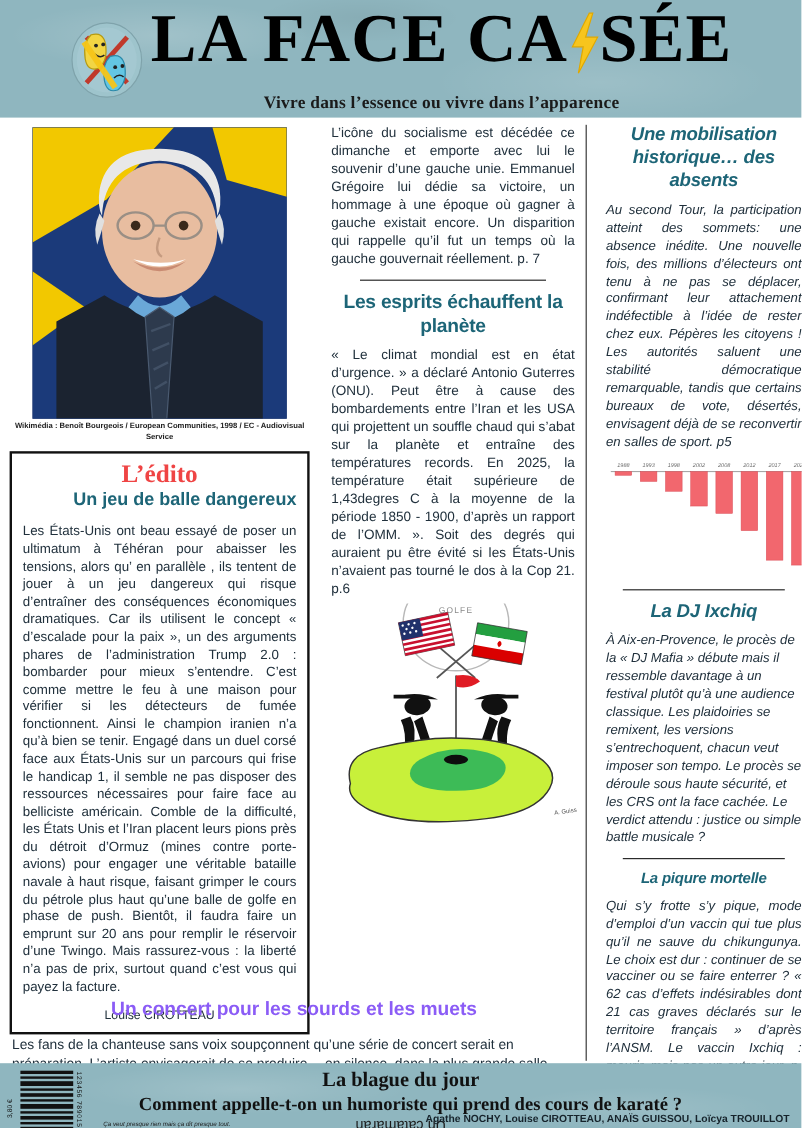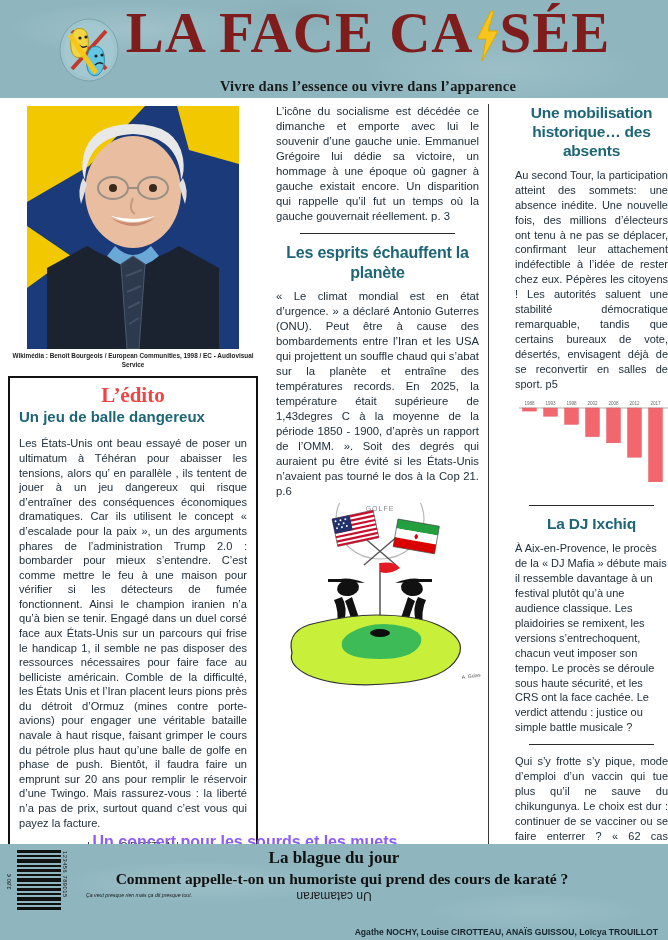--- a/index.html
+++ b/index.html
@@ -37,21 +37,21 @@
     gap: 6px; padding-top: 4px;
   }
   .logo-mark { width: 62px; height: 66px; flex: 0 0 auto; }
   .title-block { text-align: center; }
   .paper-title {
     font-family: "Liberation Serif", serif;
     font-weight: 700;
     font-size: 57px;
     line-height: 1;
     letter-spacing: 1px;
-    color: #7f1d1d;
+    color: #000000;
     display: flex; align-items: center; justify-content: center;
     white-space: nowrap;
   }
   .bolt-wrap { display:inline-block; width: 30px; height: 52px; margin: 0 -2px; position: relative; top: 3px;}
   .tagline {
     font-family: "Liberation Serif", serif;
     font-weight: 700;
     font-size: 14.5px;
     color: #1a1a1a;
     margin-top: 17px;
@@ -64,21 +64,21 @@
     padding: 6px 8px 0 8px;
     height: 786px;
   }
   .cols {
     display: flex;
     gap: 0;
     height: 100%;
   }
   .col-left   { width: 258px; flex: 0 0 258px; padding-right: 8px; }
   .col-mid    { width: 222px; flex: 0 0 222px; padding: 0 9px; border-left: 1px solid #ffffff; }
-  .col-right  { width: 180px; flex: 0 0 180px; padding-left: 26px; border-left: 1.5px solid #3a3a3a; }
+  .col-right  { width: 180px; flex: 0 0 180px; padding-left: 16px; border-left: 1.5px solid #3a3a3a; font-style: italic; }
 
   
   h2.hl {
     font-family: "Liberation Sans", sans-serif;
     font-weight: 700;
     color: #1d6577;
     text-align: center;
     margin: 0 0 7px 0;
     line-height: 1.22;
     letter-spacing: -.2px;
@@ -122,42 +122,42 @@
     background: #fff;
   }
   .edito-title {
     font-family: "Liberation Serif", serif;
     font-weight: 700; font-size: 21px; color: #ef4444;
     text-align: center; margin: 0 0 1px 0; line-height: 1.1;
   }
   .edito-sub {
     font-family: "Liberation Sans", sans-serif;
     font-weight: 700; font-size: 15px; color: #1d6577;
-    text-align: left; margin: 0 0 7px 0;
+    text-align: right; margin: 0 0 7px 0;
   }
   .edito-body { font-size: 11.1px; line-height: 1.315; color: #20303c; text-align: justify; }
   .edito-sign { font-size: 10.2px; text-align: center; margin-top: 1px; color: #20303c; }
 
   
   .concert-h {
     font-weight: 700; font-size: 16px; color: #8b5cf6;
     text-align: center; margin: 9px 0 8px 0;
   }
   .concert-p { font-size: 11.5px; line-height: 1.42; color: #20303c; text-align: left; }
 
   
   .chart-wrap { margin: 4px 0 2px 0; }
 
   
   .illus { width: 208px; height: 205px; margin: 4px auto 0 auto; display:block; }
 
   
   .footer {
     position: absolute; left: 0; right: 0; bottom: 0;
-    height: 96px; background: #8fb6bf; overflow: hidden;
+    height: 54px; background: #8fb6bf; overflow: hidden;
   }
   .footer::before {
     content:"";
     position:absolute; inset:0;
     background:
       radial-gradient(ellipse 200px 30px at 30% 40%, rgba(255,255,255,.14), transparent 70%),
       radial-gradient(ellipse 160px 26px at 80% 70%, rgba(255,255,255,.10), transparent 70%);
   }
   .footer-inner { position: relative; z-index: 2; height: 100%; }
   .barcode { position: absolute; left: 16px; top: 6px; }
@@ -275,21 +275,21 @@
       <div class="edito">
         <div class="edito-title">L’édito</div>
         <div class="edito-sub">Un jeu de balle dangereux</div>
         <p class="edito-body">Les États-Unis ont beau essayé de poser un ultimatum à Téhéran pour abaisser les tensions, alors qu’ en parallèle , ils tentent de jouer à un jeu dangereux qui risque d’entraîner des conséquences économiques dramatiques. Car ils utilisent le concept « d’escalade pour la paix », un des arguments phares de l’administration Trump 2.0 : bombarder pour mieux s’entendre. C’est comme mettre le feu à une maison pour vérifier si les détecteurs de fumée fonctionnent. Ainsi le champion iranien n’a qu’à bien se tenir. Engagé dans un duel corsé face aux États-Unis sur un parcours qui frise le handicap 1, il semble ne pas disposer des ressources nécessaires pour faire face au belliciste américain. Comble de la difficulté, les États Unis et l’Iran placent leurs pions près du détroit d’Ormuz (mines contre porte-avions) pour engager une véritable bataille navale à haut risque, faisant grimper le cours du pétrole plus haut qu’une balle de golfe en phase de push. Bientôt, il faudra faire un emprunt sur 20 ans pour remplir le réservoir d’une Twingo. Mais rassurez-vous : la liberté n’a pas de prix, surtout quand c’est vous qui payez la facture.</p>
         <div class="edito-sign">Louise CIROTTEAU</div>
       </div>
 
     </section>
 
     <section class="col-mid">
-      <p class="body">L’icône du socialisme est décédée ce dimanche et emporte avec lui le souvenir d’une gauche unie. Emmanuel Grégoire lui dédie sa victoire, un hommage à une époque où gagner à gauche existait encore. Un disparition qui rappelle qu’il fut un temps où la gauche gouvernait réellement. p. 3</p>
+      <p class="body">L’icône du socialisme est décédée ce dimanche et emporte avec lui le souvenir d’une gauche unie. Emmanuel Grégoire lui dédie sa victoire, un hommage à une époque où gagner à gauche existait encore. Un disparition qui rappelle qu’il fut un temps où la gauche gouvernait réellement. p. 7</p>
 
       <hr class="rule">
 
       <h2 class="hl hl-mid">Les esprits échauffent la planète</h2>
       <p class="body">« Le climat mondial est en état d’urgence. » a déclaré Antonio Guterres (ONU). Peut être à cause des bombardements entre l’Iran et les USA qui projettent un souffle chaud qui s’abat sur la planète et entraîne des températures records. En 2025, la température était supérieure de 1,43degres C à la moyenne de la période 1850 - 1900, d’après un rapport de l’OMM. ». Soit des degrés qui auraient pu être évité si les États-Unis n’avaient pas tourné le dos à la Cop 21. p.6</p>
 
       <span class="illus">
         <svg viewBox="0 0 208 205" width="208" height="205">
 
           <ellipse cx="104" cy="16" rx="44" ry="40" fill="none" stroke="#b8b8b8" stroke-width="1.2"></ellipse>
@@ -384,20 +384,21 @@
           </svg>
       </div>
 
       <hr class="rule-thin">
 
       <h2 class="hl hl-right">La DJ Ixchiq</h2>
       <p class="body body-right body-left-ragged">À Aix-en-Provence, le procès de la « DJ Mafia » débute mais il ressemble davantage à un festival plutôt qu’à une audience classique. Les plaidoiries se remixent, les versions s’entrechoquent, chacun veut imposer son tempo. Le procès se déroule sous haute sécurité, et les CRS ont la face cachée. Le verdict attendu : justice ou simple battle musicale ?</p>
 
       <hr class="rule-thin">
 
+      <h2 class="hl hl-small">La piqure mortelle</h2>
       <p class="body body-right">Qui s’y frotte s’y pique, mode d’emploi d’un vaccin qui tue plus qu’il ne sauve du chikungunya. Le choix est dur : continuer de se vacciner ou se faire enterrer ? « 62 cas d’effets indésirables dont 21 cas graves déclarés sur le territoire français » d’après l’ANSM. Le vaccin Ixchiq : mourir, mais pas un autre jour.  p. 10</p>
     </section>
   </div>
 
   <div style="position:absolute; left:10px; top:726px; width:470px;">
     <div class="concert-h">Un concert pour les sourds et les muets</div>
     <p class="concert-p">Les fans de la chanteuse sans voix soupçonnent qu’une série de concert serait en préparation. L’artiste envisagerait de se produire… en silence, dans la plus grande salle couverte d’Europe, la Paris La Défense Arena, devant 40 000 personnes. Reste une question : optera-t-elle pour un play-back aussi discret que celui supposé lors de la cérémonie des JO 2024 ?  p.12</p>
   </div>
 </main>
 

